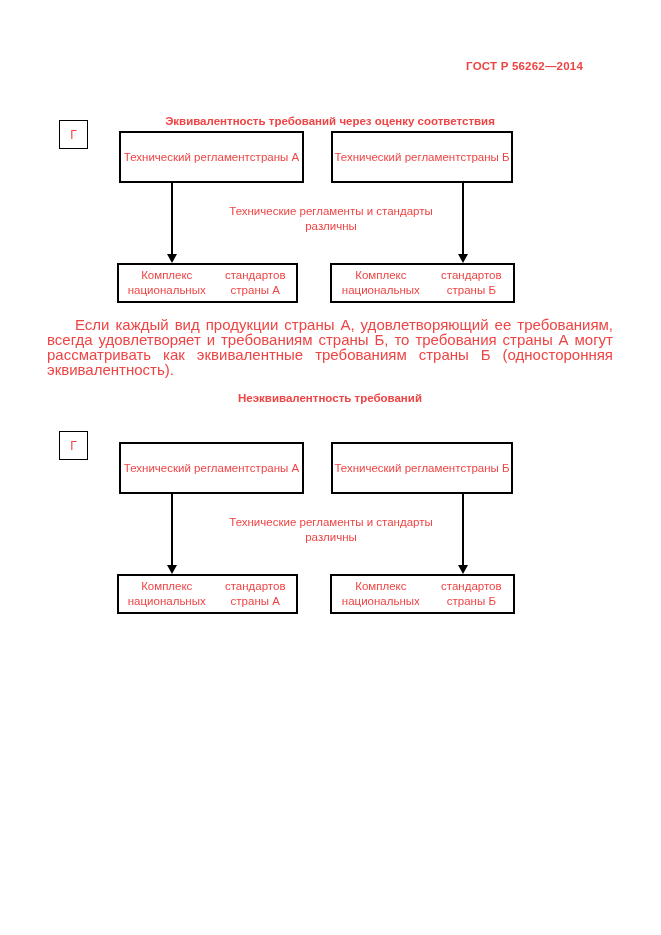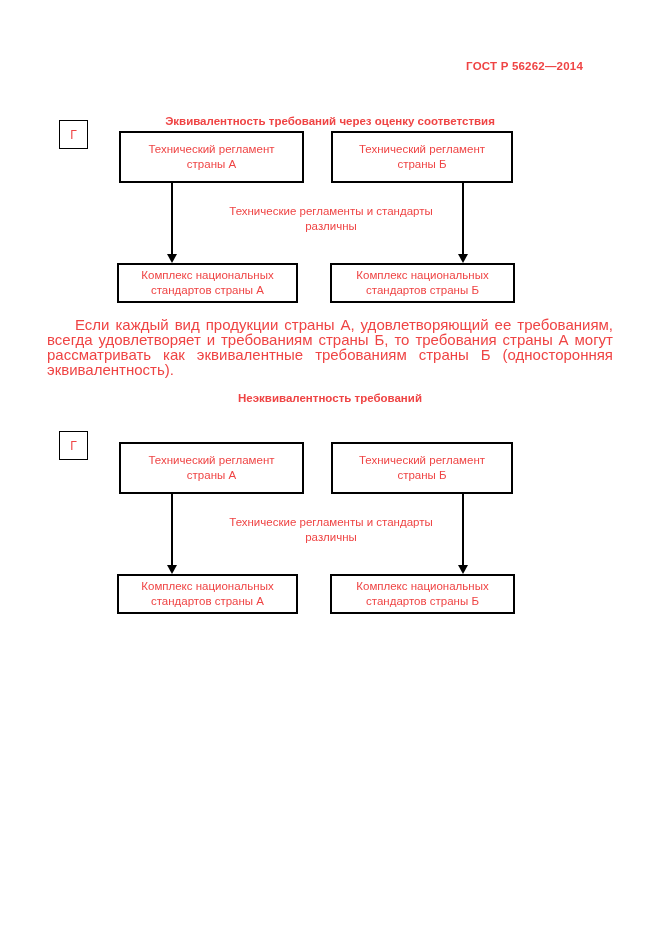--- a/index.html
+++ b/index.html
@@ -58,21 +58,21 @@
     justify-content: center;
     font-size: 12px;
   }
 
   .node {
     position: absolute;
     border: 2px solid #000;
     box-sizing: border-box;
     background: #fff;
     display: flex;
-    flex-direction: column;
+    flex-direction: row;
     align-items: center;
     justify-content: center;
     text-align: center;
     font-size: 11.5px;
     line-height: 15px;
   }
   .node.tl { left: 119px; top: 11px;  width: 185px; height: 52px; }
   .node.tr { left: 331px; top: 11px;  width: 182px; height: 52px; }
   .node.bl { left: 117px; top: 143px; width: 181px; height: 40px; }
   .node.br { left: 330px; top: 143px; width: 185px; height: 40px; }

